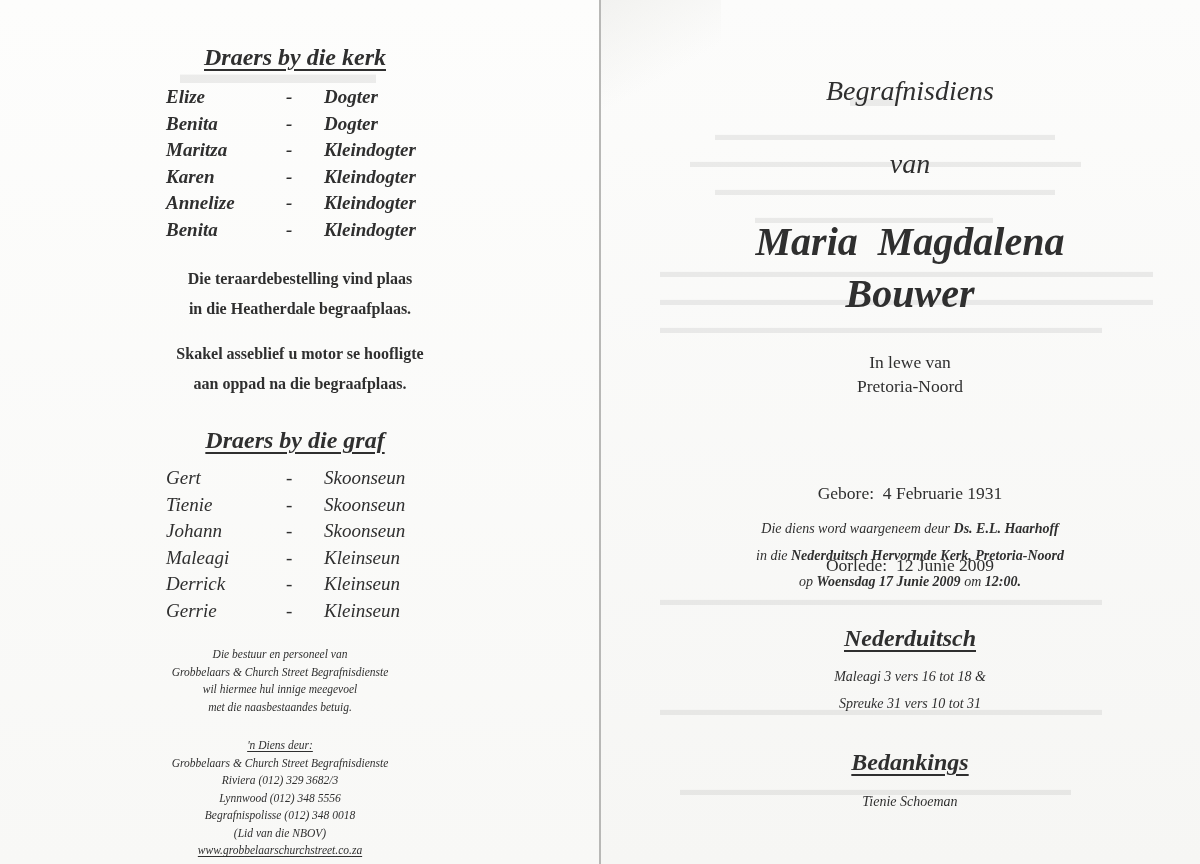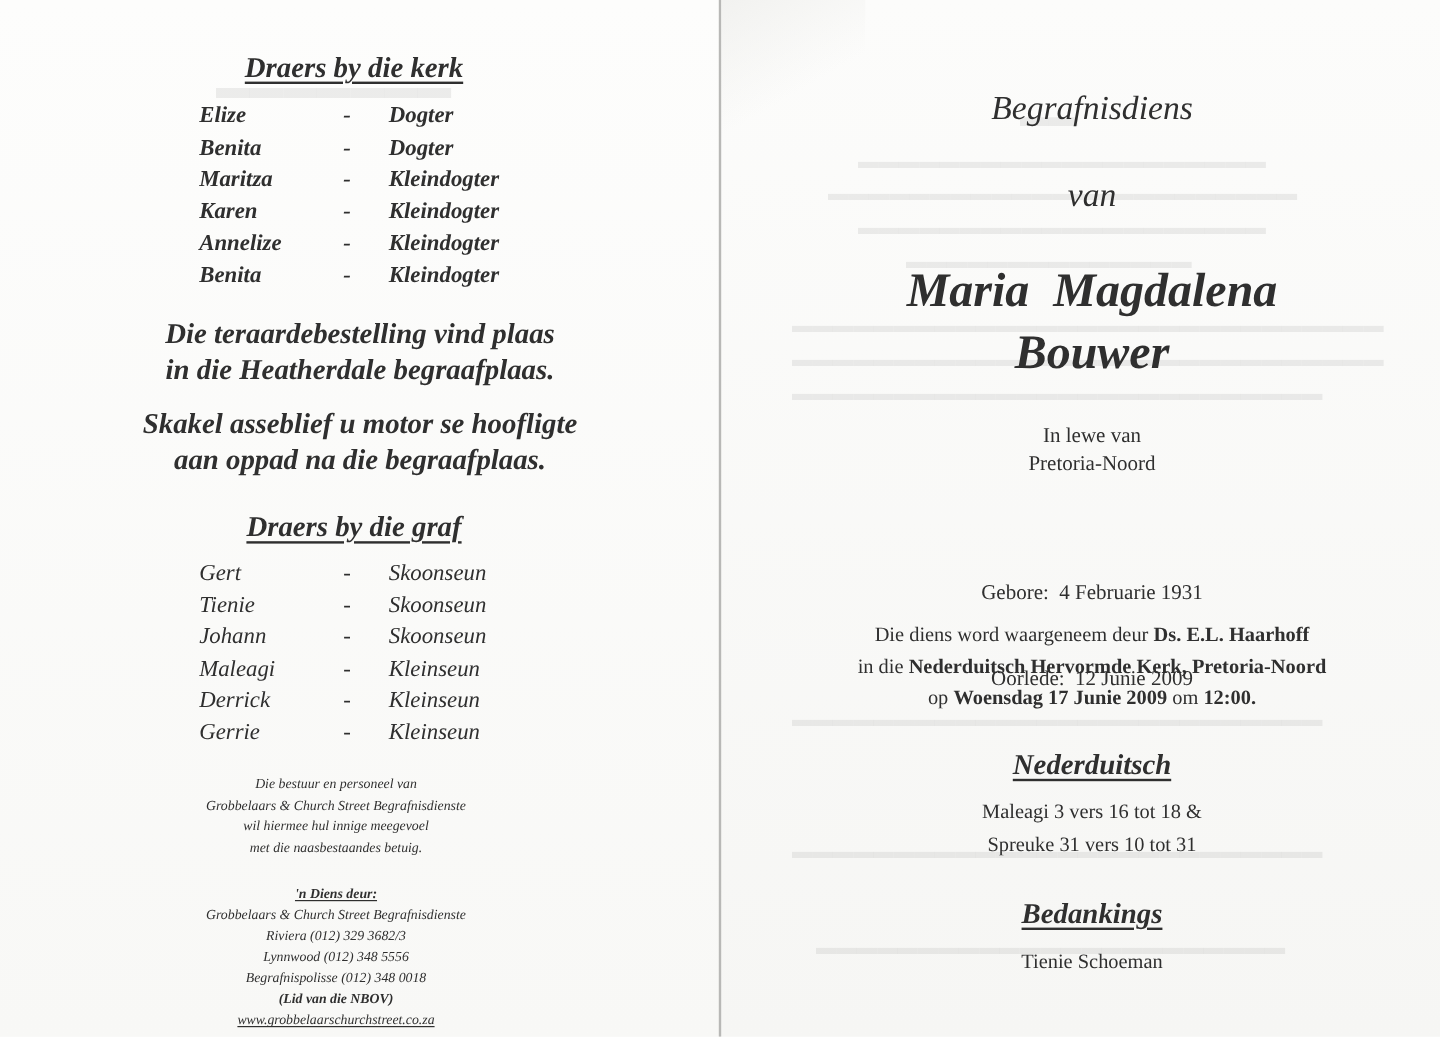--- a/index.html
+++ b/index.html
@@ -30,28 +30,28 @@
   .u { text-decoration: underline; text-decoration-thickness: 2px; text-underline-offset: 4px; }
 
   .heading { font-size: 24px; font-weight: bold; font-style: italic; }
 
   .bearers { position: absolute; font-style: italic; font-size: 19px; line-height: 26.5px; }
   .bearer-row { display: flex; }
   .bearer-row .name { width: 92px; }
   .bearer-row .dash { width: 66px; padding-left: 28px; box-sizing: border-box; }
   .bearer-row .rel { }
 
-  .notice { font-size: 24px; font-weight: bold; font-style: italic; line-height: 30px; }
+  .notice { font-size: 16px; font-weight: bold; line-height: 30px; }
   .small { font-size: 11.5px; font-style: italic; line-height: 17.5px; }
-  .small .b { font-weight: bold; }
+  .small .b { font-weight: normal; }
 
   .title-script { font-size: 28px; font-style: italic; }
   .name-big { font-size: 40px; font-weight: bold; font-style: italic; line-height: 50px; }
   .mid { font-size: 17.5px; line-height: 24px; }
-  .svc { font-size: 17px; line-height: 26.5px; }
+  .svc { font-size: 14px; font-style: italic; line-height: 26.5px; }
 </style>
 </head>
 <body>
 
 <div class="page page-left"></div>
 <div class="page page-right"></div>
 <div class="fold"></div>
 <div class="crease"></div>
 
 <div>

